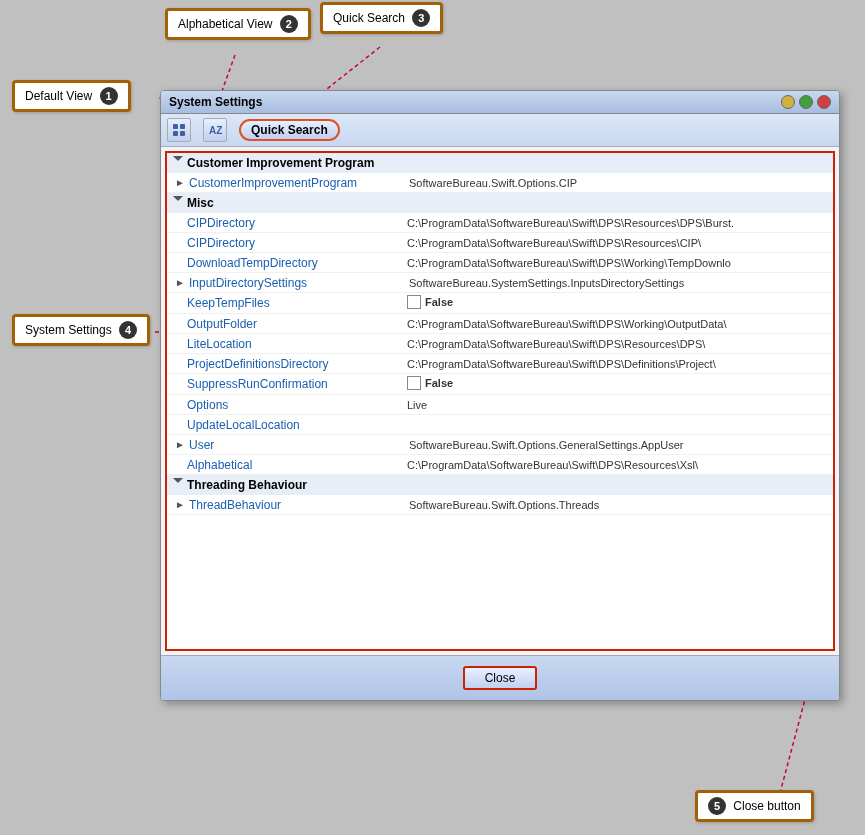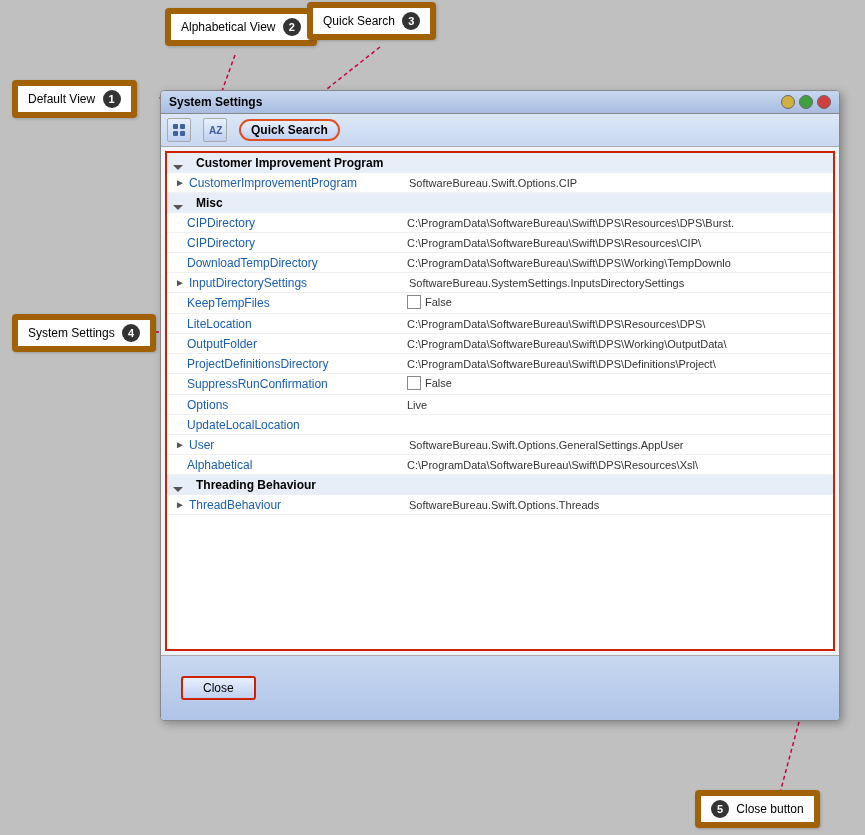--- a/index.html
+++ b/index.html
@@ -10,21 +10,21 @@
       width: 865px;
       height: 835px;
       position: relative;
       overflow: hidden;
     }
 
     
     .callout-label {
       position: absolute;
       background: #fff;
-      border: 6px solid #a16207;
+      border: 3px solid #a16207;
       border-radius: 4px;
       padding: 4px 10px;
       font-size: 12px;
       white-space: nowrap;
       box-shadow: 1px 1px 3px rgba(0,0,0,0.2);
     }
     .callout-number {
       display: inline-flex;
       align-items: center;
       justify-content: center;
@@ -131,22 +131,22 @@
       height: 500px;
     }
 
     .section-header {
       background: #e8eef8;
       padding: 3px 6px;
       font-weight: bold;
       font-size: 12px;
       color: #000;
       display: flex;
-      align-items: flex-end;
-      gap: 13px;
+      align-items: flex-start;
+      gap: 4px;
       cursor: pointer;
     }
 
     .section-header .expand-icon {
       width: 0;
       height: 0;
       border-left: 5px solid transparent;
       border-right: 5px solid transparent;
       border-top: 5px solid #555;
       display: inline-block;
@@ -185,36 +185,37 @@
       justify-content: center;
       margin-right: 4px;
       color: #555;
       font-size: 10px;
     }
 
     .checkbox-false {
       display: inline-flex;
       align-items: center;
       gap: 4px;
+      font-weight: bold;
     }
     .checkbox-false::before {
       content: '';
       display: inline-block;
       width: 12px;
       height: 12px;
       border: 1px solid #888;
       background: #fff;
     }
 
     
     .window-footer {
       background: linear-gradient(to bottom, #c8d8f0, #b0c4e8);
-      padding: 20px;
-      display: flex;
-      justify-content: flex-start;
+      padding: 10px;
+      display: flex;
+      justify-content: center;
       border-top: 1px solid #aaa;
       border-radius: 0 0 4px 4px;
     }
 
     .close-button {
       border: 2px solid #cc2200;
       background: linear-gradient(to bottom, #e8f0ff, #c0d0f0);
       padding: 3px 20px;
       border-radius: 3px;
       cursor: pointer;
@@ -227,21 +228,21 @@
     #callout-default-view {
       top: 80px;
       left: 12px;
     }
     #callout-alpha-view {
       top: 8px;
       left: 165px;
     }
     #callout-quick-search-top {
       top: 2px;
-      left: 307px;
+      left: 320px;
     }
     #callout-system-settings {
       top: 314px;
       left: 12px;
     }
     #callout-close-btn {
       top: 790px;
       left: 695px;
     }
 
@@ -362,26 +363,26 @@
       <span class="setting-name">InputDirectorySettings</span>
       <span class="setting-value">SoftwareBureau.SystemSettings.InputsDirectorySettings</span>
     </div>
     <div class="setting-row">
       <span class="setting-name">KeepTempFiles</span>
       <span class="setting-value">
         <span class="checkbox-false">False</span>
       </span>
     </div>
     <div class="setting-row">
+      <span class="setting-name">OutputFolder</span>
+      <span class="setting-value">C:\ProgramData\SoftwareBureau\Swift\DPS\Working\OutputData\</span>
+    </div>
+    <div class="setting-row">
       <span class="setting-name">LiteLocation</span>
       <span class="setting-value">C:\ProgramData\SoftwareBureau\Swift\DPS\Resources\DPS\</span>
-    </div>
-    <div class="setting-row">
-      <span class="setting-name">OutputFolder</span>
-      <span class="setting-value">C:\ProgramData\SoftwareBureau\Swift\DPS\Working\OutputData\</span>
     </div>
     <div class="setting-row">
       <span class="setting-name">ProjectDefinitionsDirectory</span>
       <span class="setting-value">C:\ProgramData\SoftwareBureau\Swift\DPS\Definitions\Project\</span>
     </div>
     <div class="setting-row">
       <span class="setting-name">SuppressRunConfirmation</span>
       <span class="setting-value">
         <span class="checkbox-false">False</span>
       </span>

